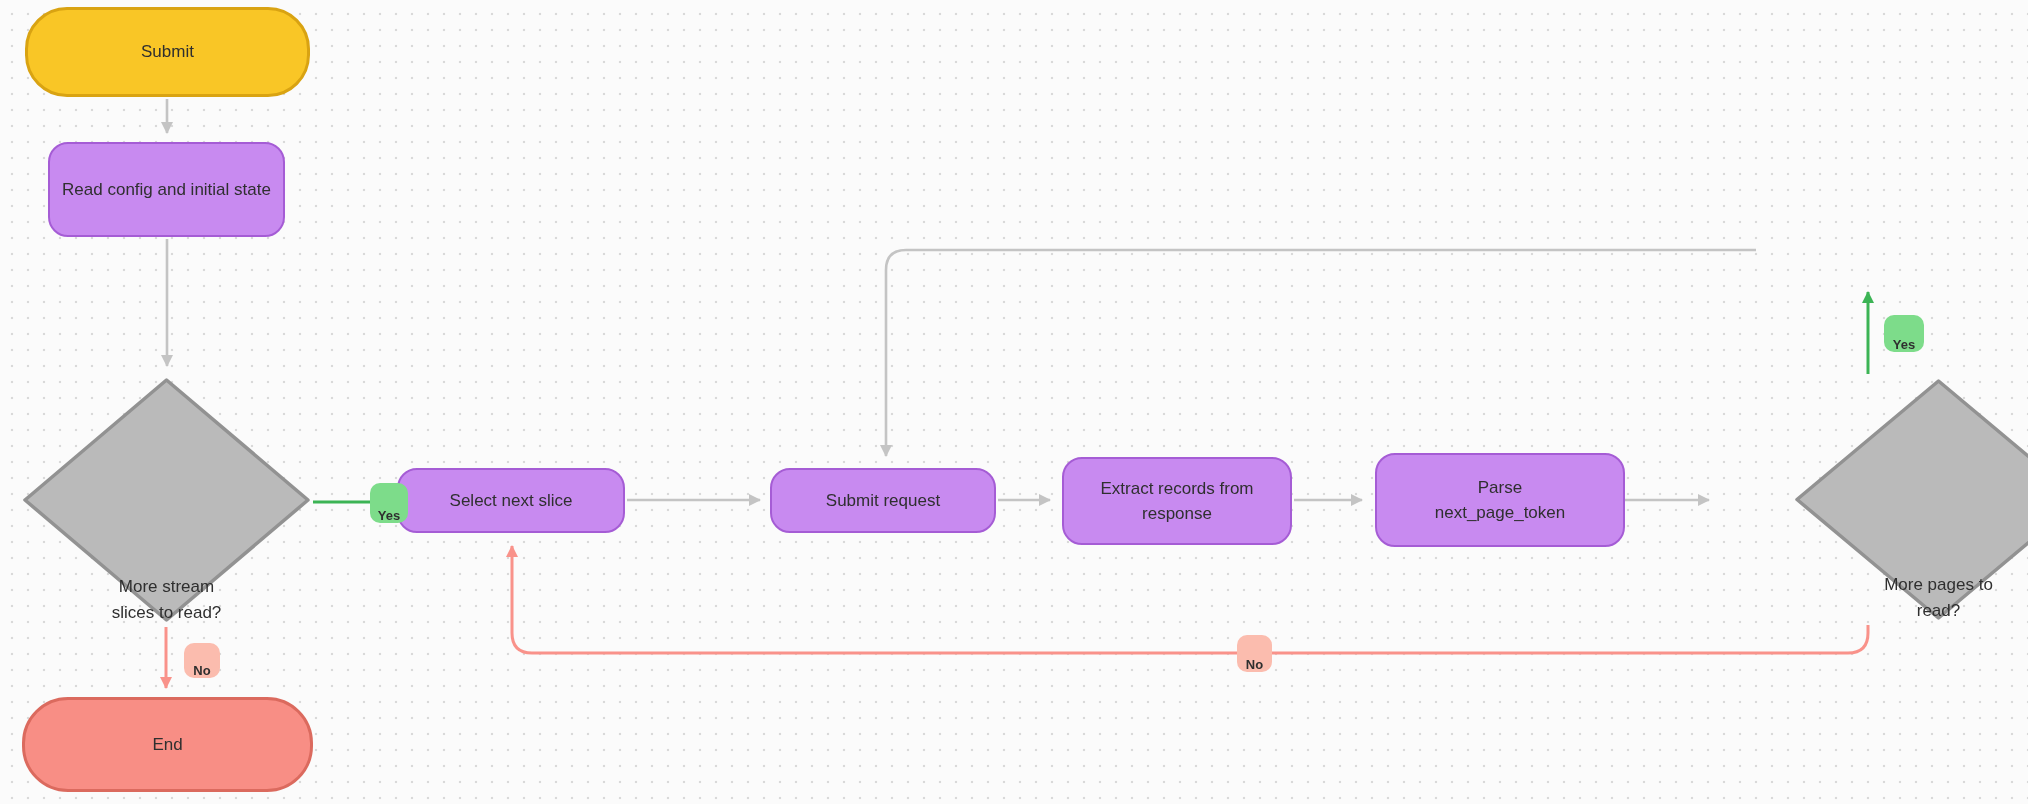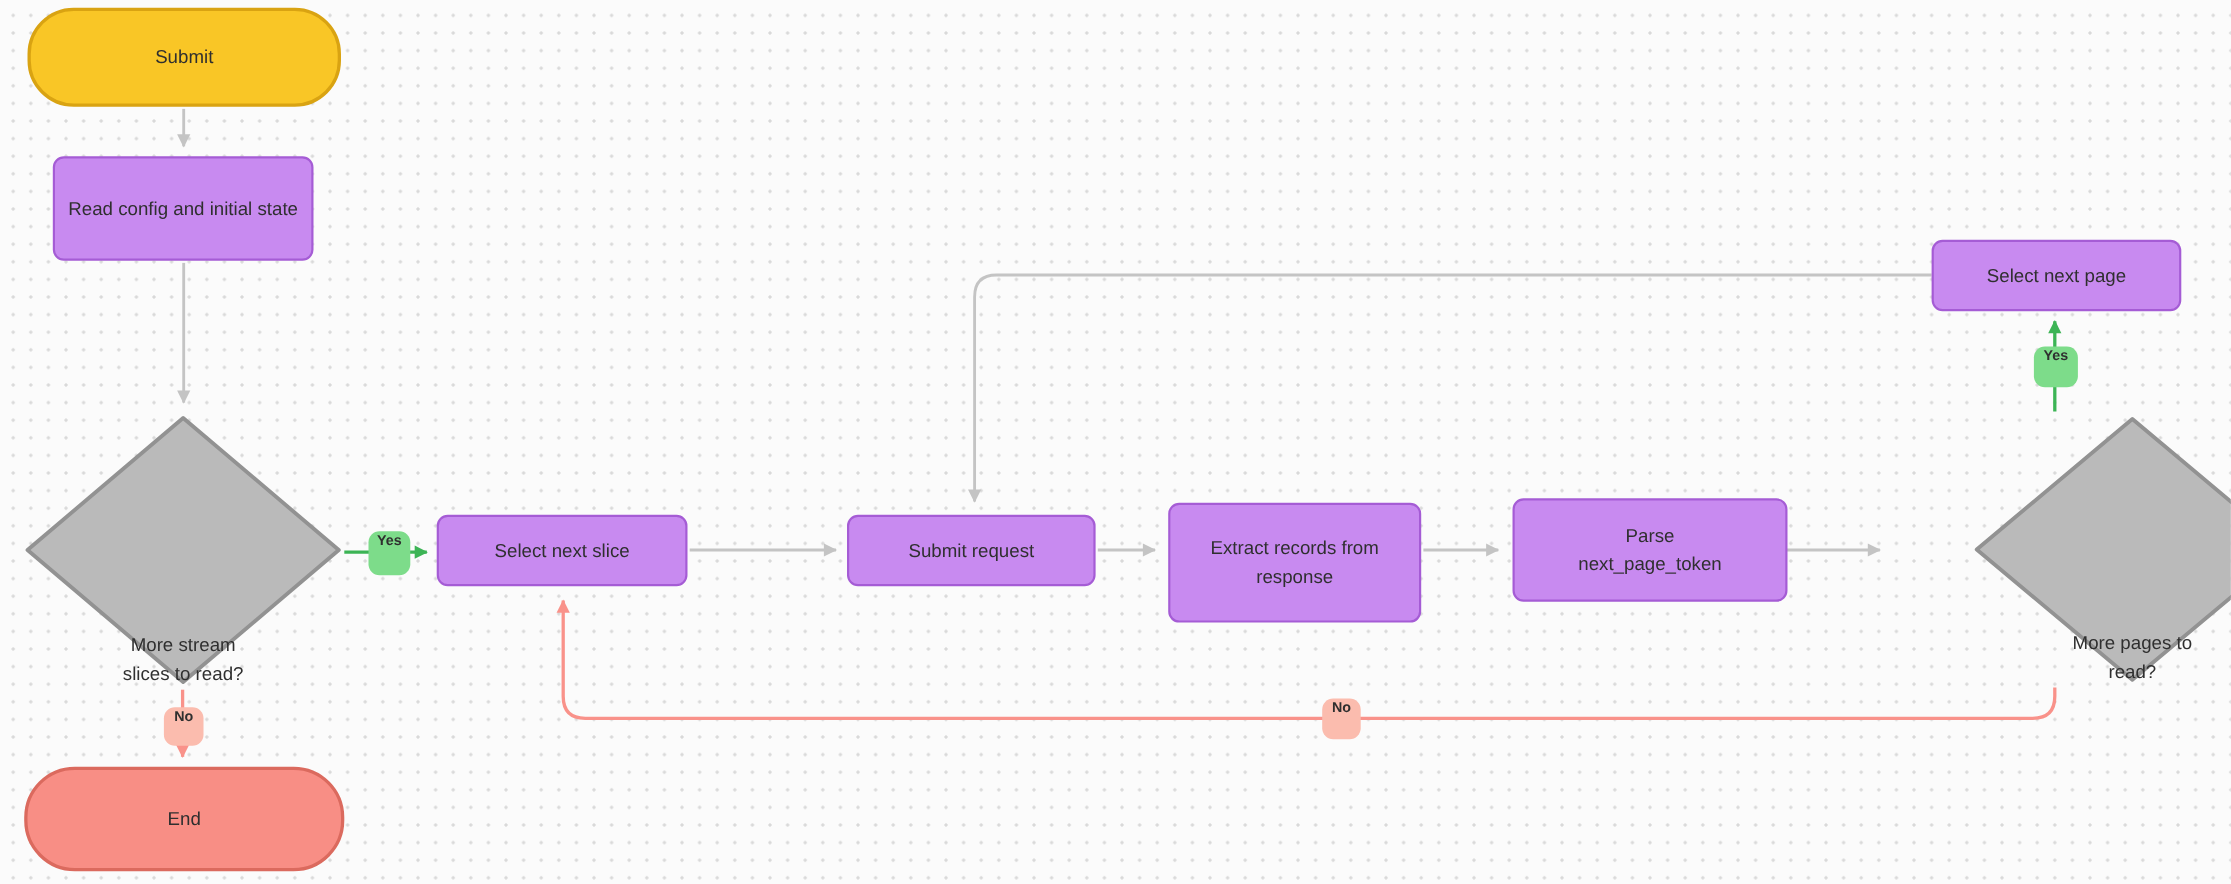--- a/index.html
+++ b/index.html
@@ -39,33 +39,33 @@
     background:var(--terminal-start-fill); border:3px solid var(--terminal-start-border);
     border-radius:42px;
   }
   .terminal-end{
     background:var(--terminal-end-fill); border:3px solid var(--terminal-end-border);
     border-radius:46px;
     text-align:right;
   }
   .process{
     background:var(--process-fill); border:2.5px solid var(--process-border);
-    border-radius:10px; padding:4px 12px;text-align:center;
+    border-radius:20px; padding:4px 12px;text-align:center;
   }
   .diamond{background:transparent; border:none; padding:0;align-items:flex-end;}
   .diamond-svg{position:absolute; left:0; top:0;}
   .diamond-poly{
     fill:var(--decision-fill); stroke:var(--decision-border);
     stroke-width:3.5px; stroke-linejoin:round;
   }
   .diamond-label{position:relative; max-width:130px;}
   .badge{
-    position:absolute; display:flex; align-items:flex-start; justify-content:center;
+    position:absolute; display:flex; align-items:flex-end; justify-content:center;
     box-sizing:border-box; border-radius:10px;
-    font-size:13px; font-weight:600; color:var(--badge-text);
+    font-size:13px; font-weight:600; color:var(--badge-text);margin-left:35px;
   }
   .badge-yes{background:var(--badge-yes-fill);}
   .badge-no{background:var(--badge-no-fill);}
 </style>
 </head>
 <body>
 
 <div class="canvas">
 
   <svg class="edges">
@@ -109,39 +109,36 @@
   </div>
 
   <div class="node process" style="left:397px;top:468px;width:228px;height:65px">
     <span class="node-label">Select next slice</span>
   </div>
 
   <div class="node process" style="left:770px;top:468px;width:226px;height:65px">
     <span class="node-label">Submit request</span>
   </div>
 
-  <div class="node process" style="left:1062px;top:457px;width:230px;height:109px">
+  <div class="node process" style="left:1062px;top:457px;width:230px;height:88px">
     <span class="node-label">Extract records from response</span>
   </div>
 
   <div class="node process" style="left:1375px;top:453px;width:250px;height:94px">
     <span class="node-label">Parse
 next_page_token</span>
   </div>
 
   <div class="node diamond" style="left:1792px;top:376px;width:293px;height:247px">
     <svg class="diamond-svg" width="293" height="247" viewBox="0 0 293 247">
       <polygon class="diamond-poly" points="146.5,5 288,123.5 146.5,242 5,123.5"></polygon>
     </svg>
     <span class="node-label diamond-label">More pages to read?</span>
   </div>
 
-  <div class="node process" style="left:1756px;top:218px;width:227px;height:65px">
-    <span class="node-label">Select next page</span>
-  </div>
 
   <div class="node terminal-end" style="left:22px;top:697px;width:291px;height:95px">
     <span class="node-label">End</span>
   </div>
 
   <div class="badge badge-yes" style="left:335px;top:483px;width:38px;height:40px">
     <span>Yes</span>
   </div>
 
   <div class="badge badge-no" style="left:149px;top:643px;width:36px;height:35px">

